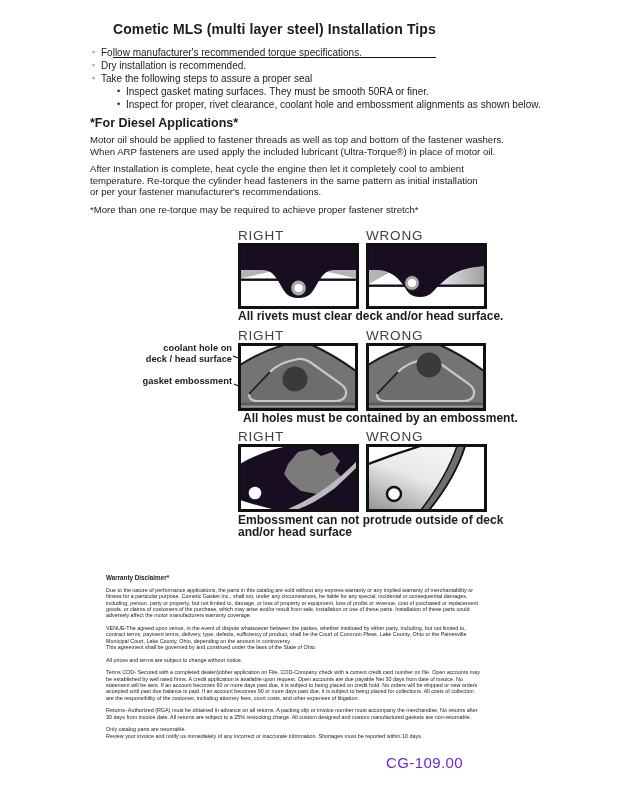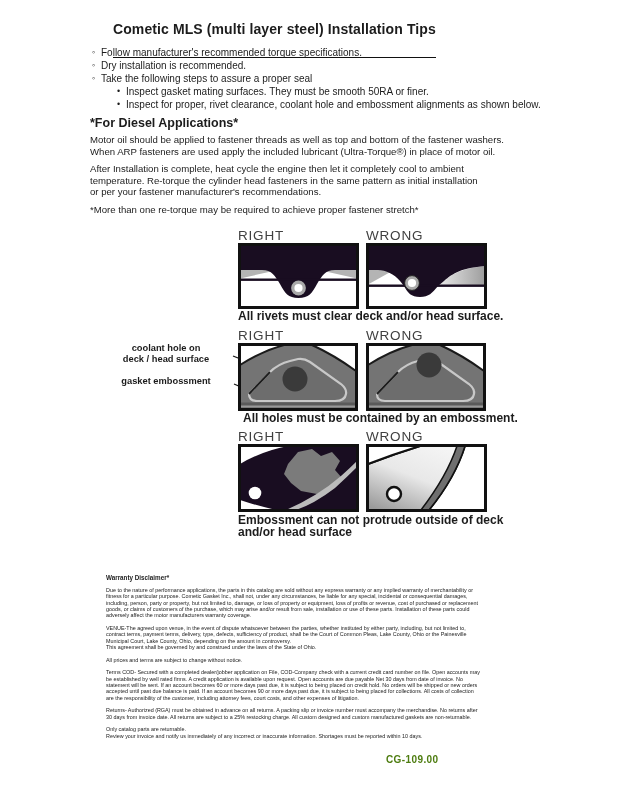--- a/index.html
+++ b/index.html
@@ -25,27 +25,27 @@
   .diesel-para{font-size:9.6px;line-height:11.6px;white-space:pre-line;width:440px;}
   .p1{left:90px;top:134px;}
   .p2{left:90px;top:163px;}
   .p3{left:90px;top:204px;}
   
   .dlabel{width:121px;text-align:left;font-size:13.5px;letter-spacing:.8px;color:#404040;}
   .dcaption{font-size:12px;font-weight:bold;white-space:pre-line;line-height:11.5px;}
   .dbox{width:121px;height:66px;}
   .dbox svg{display:block;}
   
-  .leader-label{font-size:9.3px;font-weight:bold;text-align:center;line-height:10.5px;white-space:pre-line;}
+  .leader-label{font-size:9.3px;font-weight:bold;text-align:right;line-height:10.5px;white-space:pre-line;}
   
   .disclaimer{left:106px;top:574px;width:470px;}
   .disc-heading{font-size:6.3px;font-weight:bold;margin:0 0 6px 0;}
   .disc-para{font-size:5.4px;line-height:6.35px;margin:0 0 6.3px 0;white-space:pre-line;color:#222;}
   
-  .page-code{left:386px;top:754px;font-size:10px;color:#4d7c0f;letter-spacing:.4px;font-weight:bold;}
+  .page-code{left:386px;top:754px;font-size:15px;color:#6d28d9;letter-spacing:.4px;}
 </style>
 </head>
 <body>
 
 <div class="abs page-title">Cometic MLS (multi layer steel) Installation Tips</div>
 
 <div class="abs tips">
   <div class="tip-row">
     <span class="bullet">◦</span>
     <span>Follow manufacturer's recommended torque specifications.</span>

